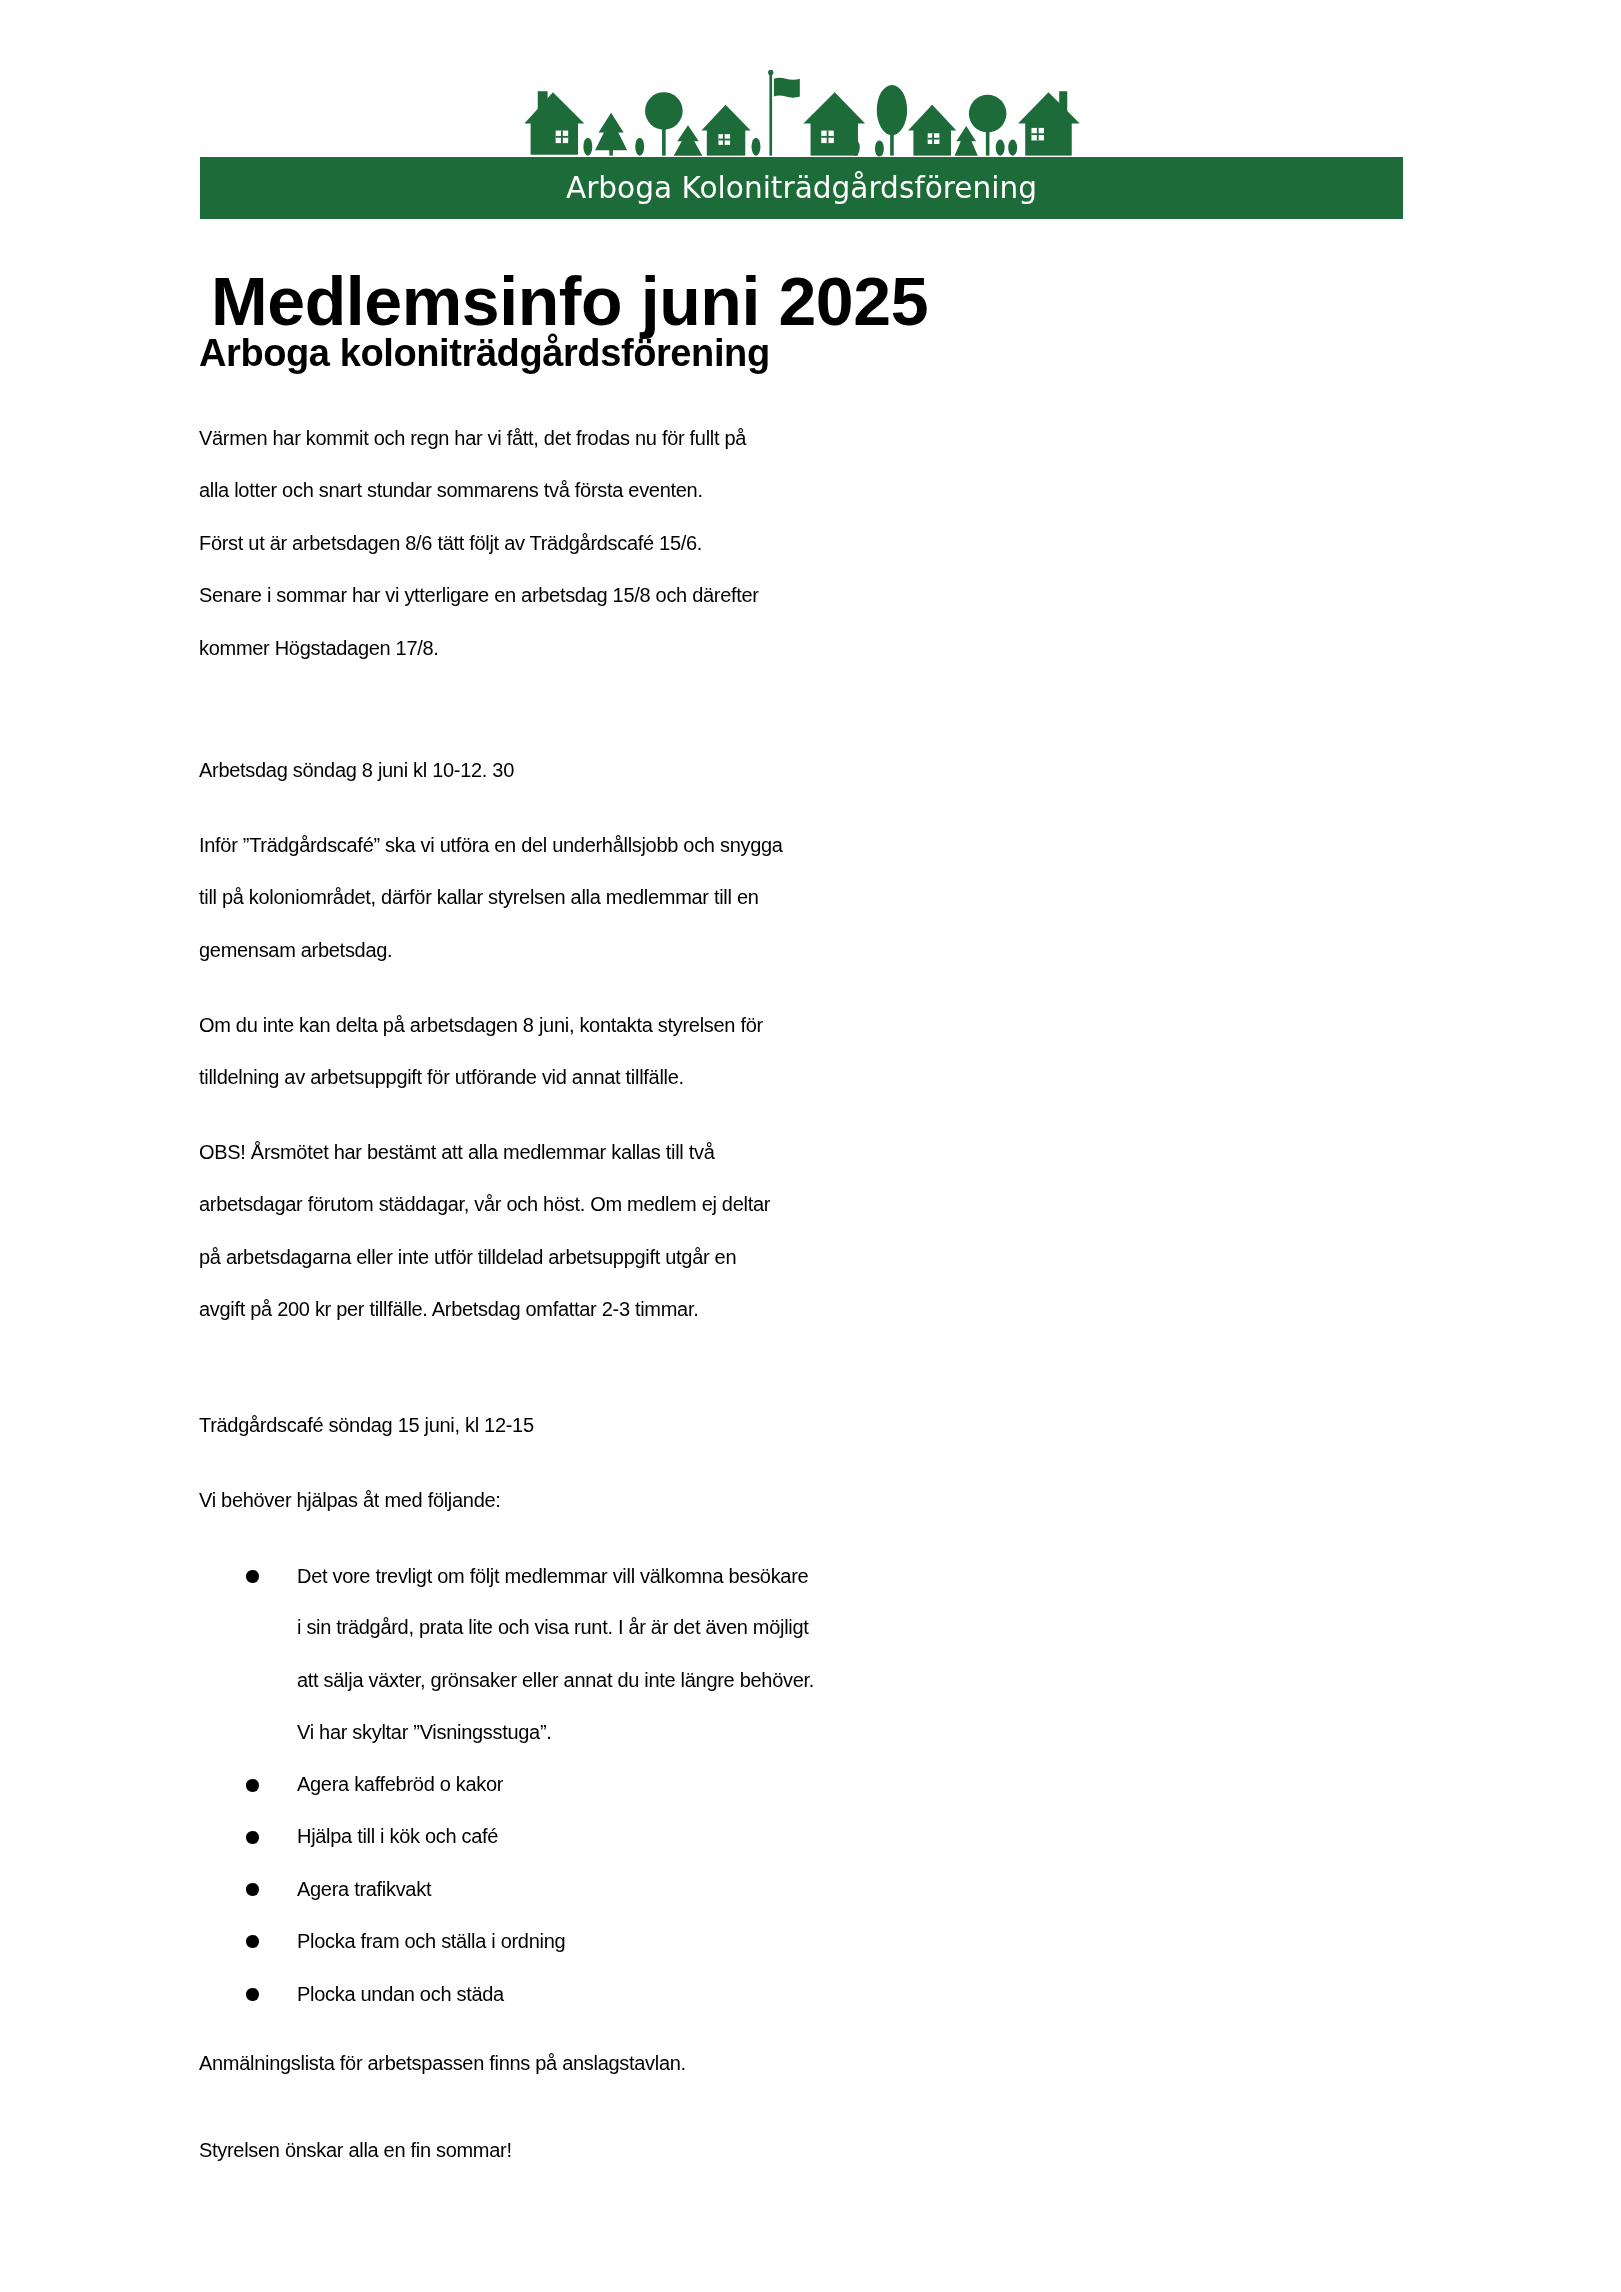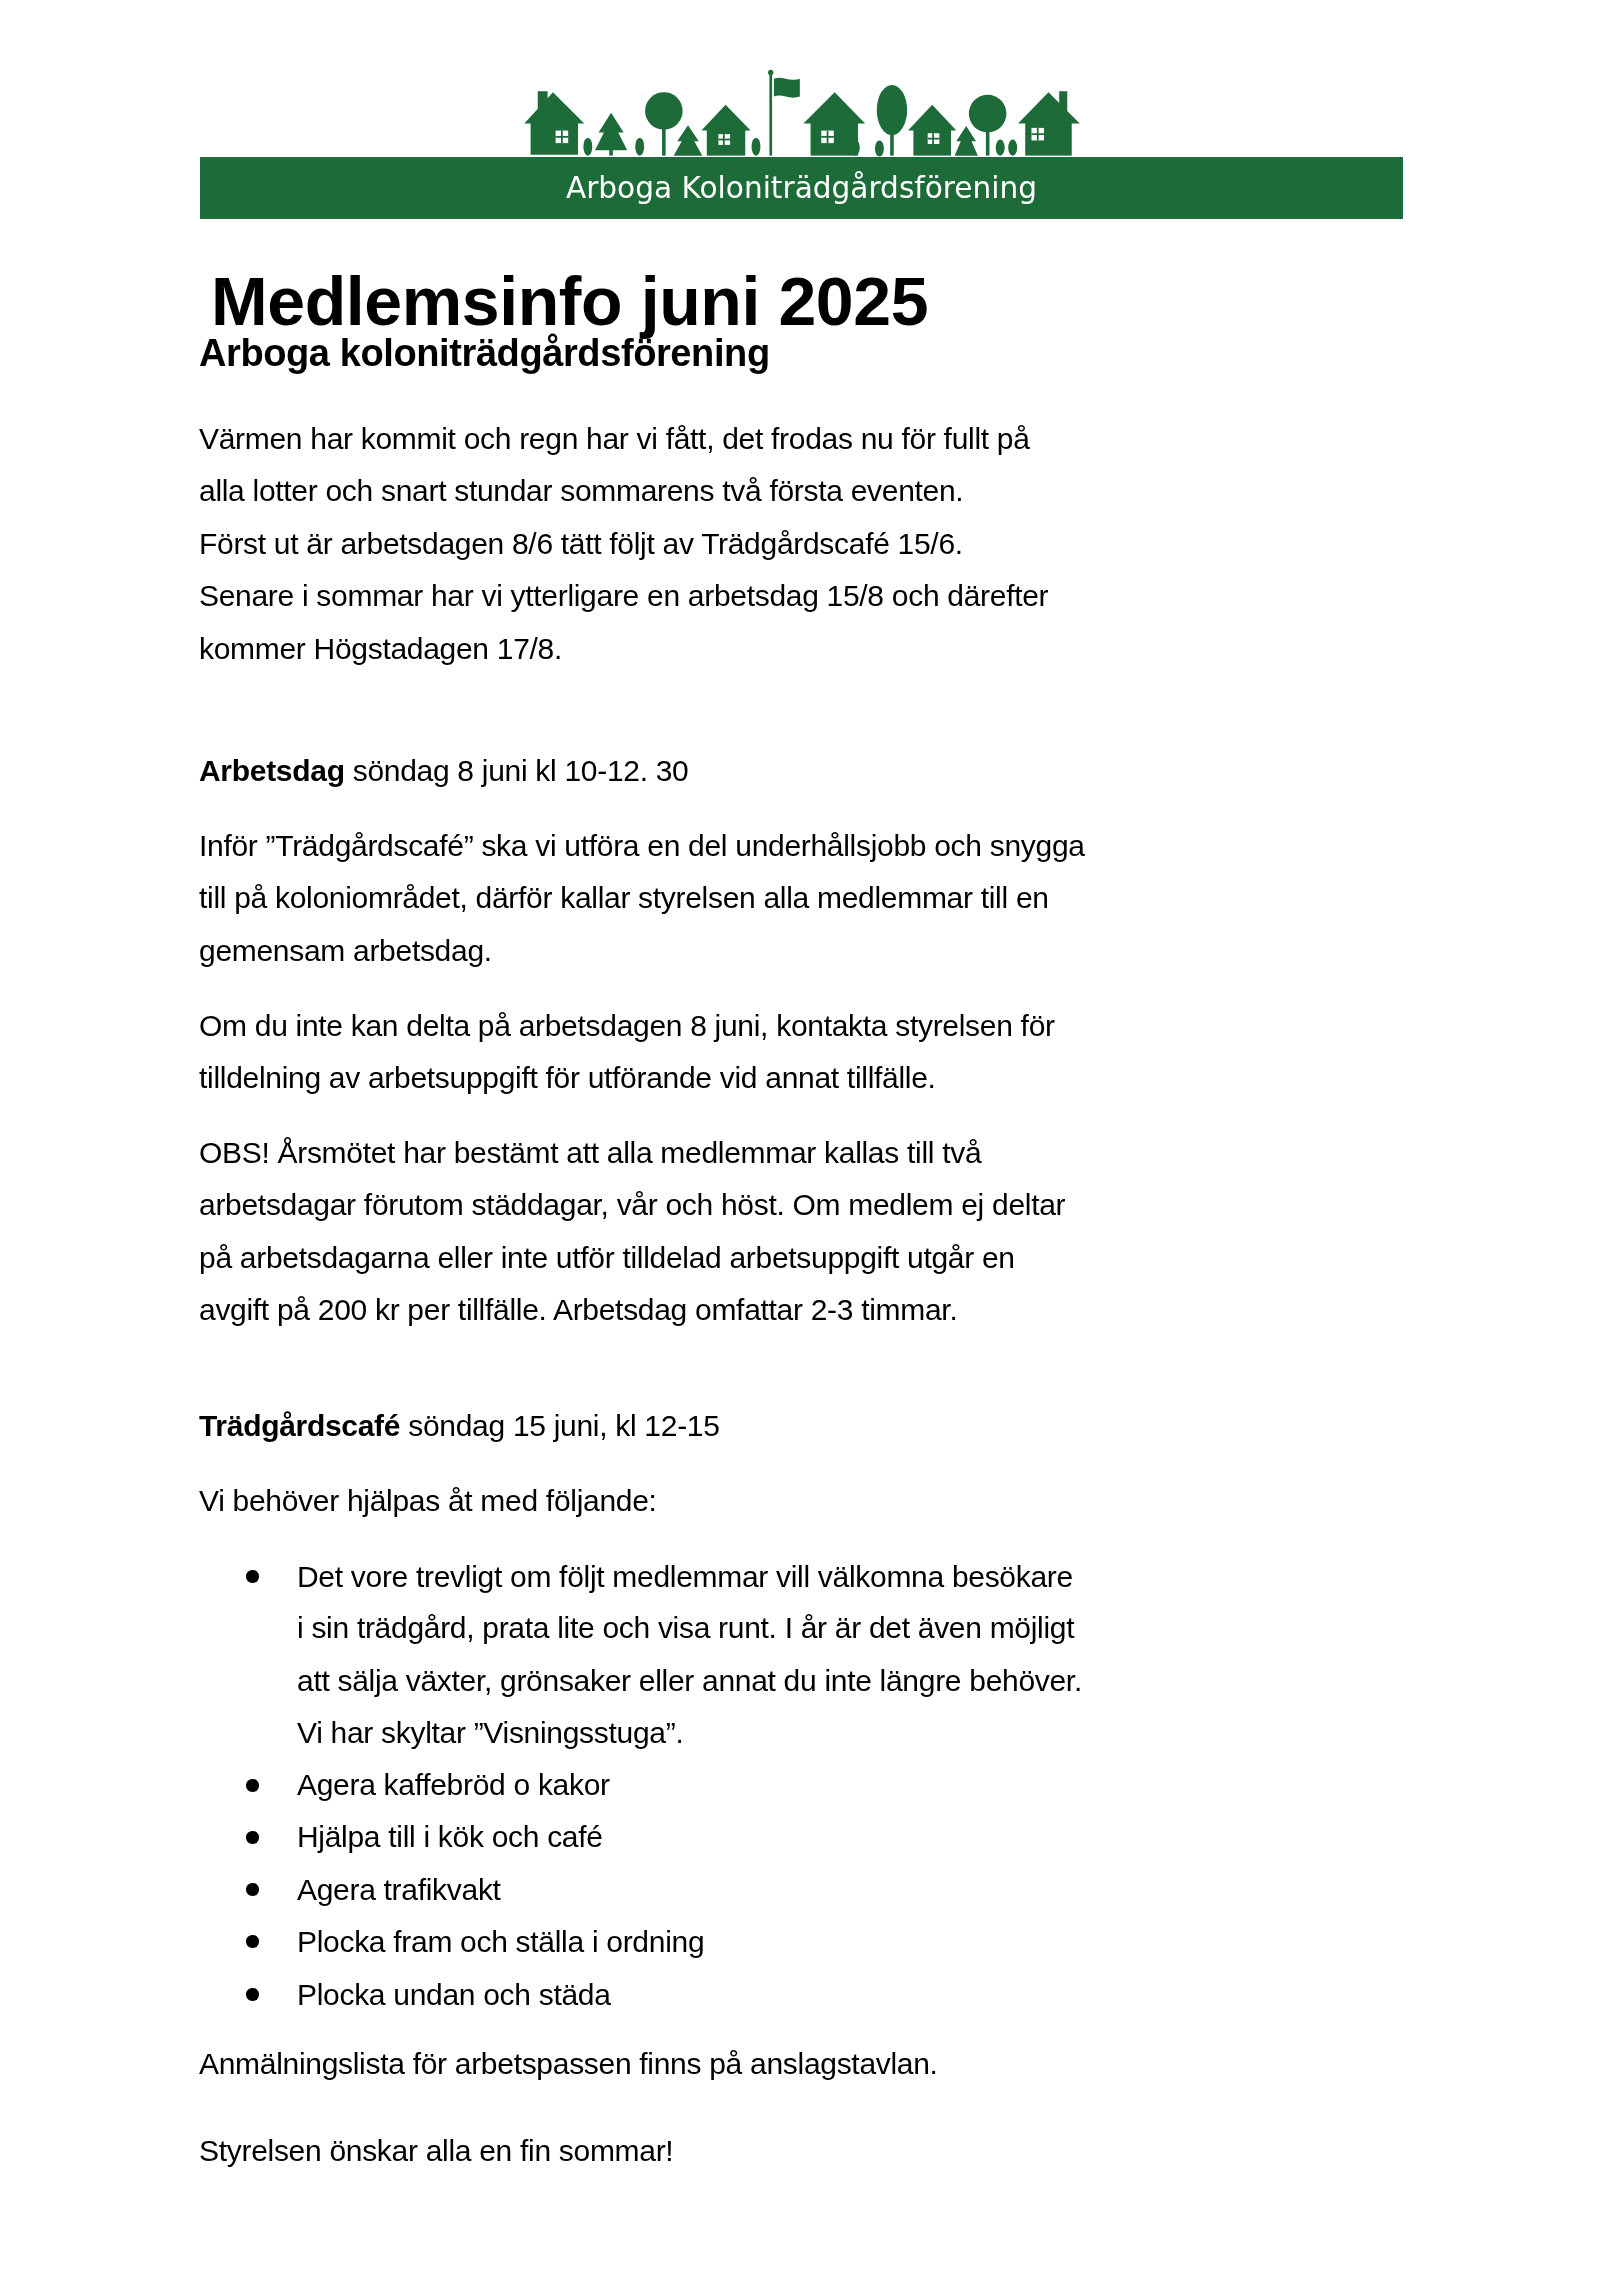--- a/index.html
+++ b/index.html
@@ -8,23 +8,23 @@
   .skyline { position: absolute; left: 0; top: 0; width: 1622px; height: 161px; }
   .banner { position: absolute; left: 200px; top: 157px; width: 1203px; height: 62px;
             background: #1c6b38; }
   .banner-text { position: absolute; left: 0; right: 0; top: 12.5px; text-align: center;
                  color: #ffffff; font-family: "DejaVu Sans", sans-serif; font-size: 29.6px;
                  line-height: 36px; }
   .title { position: absolute; left: 199px; top: 249px; margin: 12px; font-size: 68px;
            font-weight: bold; line-height: 81px; letter-spacing: -0.4px; white-space: nowrap; }
   .subtitle { position: absolute; left: 199px; top: 331px; margin: 0; font-size: 38px;
               font-weight: bold; line-height: 45px; letter-spacing: -0.4px; white-space: nowrap; }
-  .line { position: absolute; left: 199px; font-size: 30px; line-height: 39px;
+  .line { position: absolute; left: 199px; font-size: 20px; line-height: 39px;
           letter-spacing: -0.3px; white-space: nowrap; }
-  .line b { font-weight: bold; }
+  .line b { font-weight: normal; }
   .bullet-line { left: 297px; }
   .bullet { position: absolute; left: 246px; width: 12.5px; height: 12.5px; border-radius: 50%;
             background: #000; }
 </style>
 </head>
 <body>
 
 <svg class="skyline" viewBox="0 0 1811 180" xmlns="http://www.w3.org/2000/svg">
   <g fill="#1c6b38">
 

